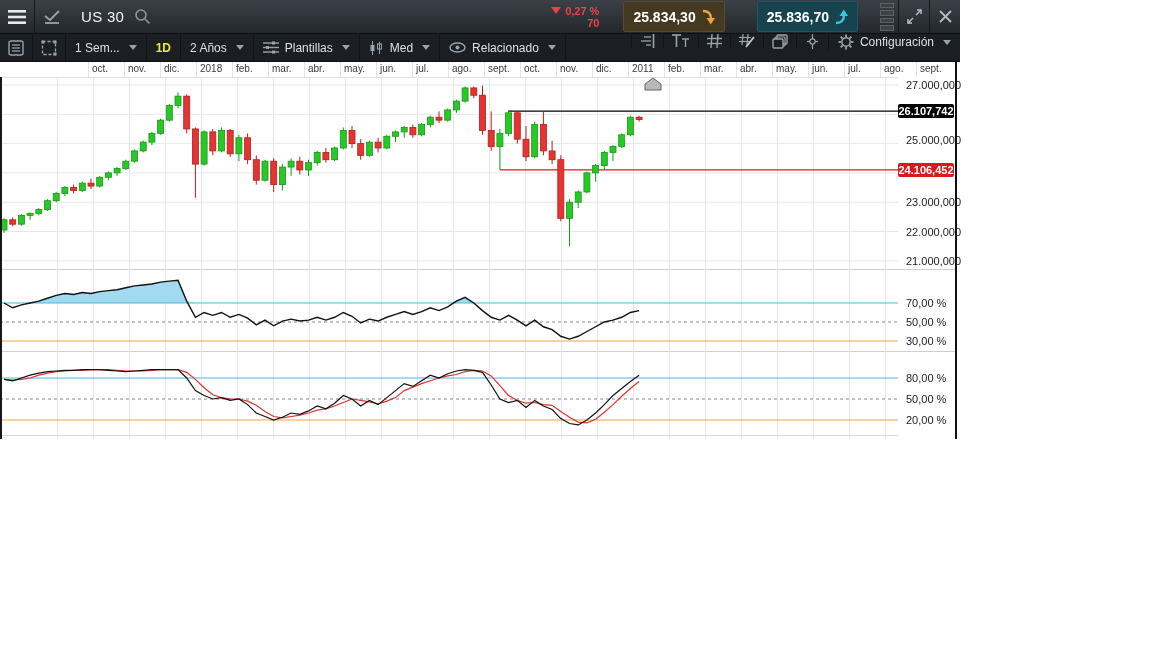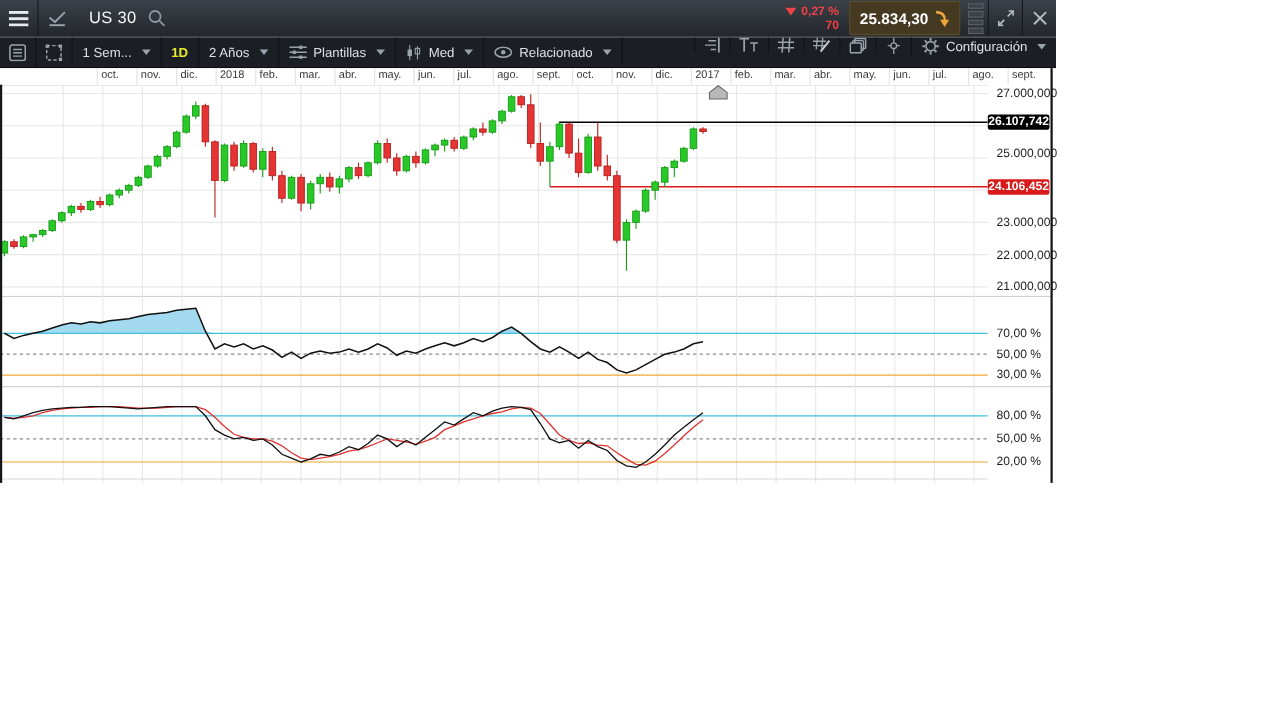--- a/index.html
+++ b/index.html
@@ -12,21 +12,21 @@
     background:linear-gradient(#3b4148,#23272c);border-bottom:1px solid #0d0f12;}
   .tb-sq{width:34px;height:33px;display:flex;align-items:center;justify-content:center;cursor:pointer;}
   .tb-sq + .tb-sq{border-left:1px solid #16191d;}
   .symbol{color:#f2f4f6;font-size:15px;margin:0 10px 0 12px;letter-spacing:.3px;}
   .searchbtn{display:flex;align-items:center;cursor:pointer;}
   .chg{margin-left:auto;text-align:right;color:#ef4146;font-size:11px;font-weight:bold;
        line-height:12px;padding-right:8px;display:flex;flex-direction:column;align-items:flex-end;}
   .chg .row1{display:flex;align-items:center;gap:4px;}
   .tri-down{width:0;height:0;border-left:5px solid transparent;border-right:5px solid transparent;
        border-top:7px solid #ef4146;}
-  .pricebtn{height:29px;margin:2px 1px;display:flex;align-items:center;gap:6px;padding:0 9px;
+  .pricebtn{height:29px;margin:2px 16px;display:flex;align-items:center;gap:6px;padding:0 9px;
        border-radius:2px;color:#fff;font-size:14px;font-weight:bold;cursor:pointer;}
   .sell{background:#453a21;border:1px solid #5a4c2a;}
   .buy{background:#17434f;border:1px solid #1d5665;}
   .stack{width:14px;height:28px;margin:0 4px 0 6px;display:flex;flex-direction:column;gap:2px;justify-content:center;cursor:pointer;}
   .stack i{display:block;height:5px;background:#3c4248;border:1px solid #5a6167;}
   .tb-ico{width:30px;height:33px;display:flex;align-items:center;justify-content:center;cursor:pointer;border-left:1px solid #16191d;}
 
   
   .toolbar{height:27px;display:flex;align-items:stretch;background:#1b1f24;border-bottom:1px solid #0c0e11;}
   .tool{display:flex;align-items:center;gap:6px;padding:0 9px;color:#dbe0e5;font-size:12px;
@@ -89,20 +89,27 @@
           <span>0,27 %</span>
         </span>
         <span>70</span>
       </div>
 
       <div class="pricebtn sell">
         <span>25.834,30</span>
         <svg width="13" height="16" viewBox="0 0 13 16">
           <path d="M1 2 Q9 2 9 10" fill="none" stroke="#eca43c" stroke-width="2.4"></path>
           <polygon points="4.5,9 13,9 8.8,15.5" fill="#eca43c"></polygon>
+        </svg>
+      </div>
+      <div class="pricebtn buy">
+        <span>25.836,70</span>
+        <svg width="13" height="16" viewBox="0 0 13 16">
+          <path d="M1 14 Q9 14 9 6" fill="none" stroke="#38c6e3" stroke-width="2.4"></path>
+          <polygon points="4.5,7 13,7 8.8,0.5" fill="#38c6e3"></polygon>
         </svg>
       </div>
 
       <div class="stack">
         <i></i>
           <i></i>
           <i></i>
           <i></i>
       </div>
       <div class="tb-ico">
@@ -274,21 +281,21 @@
           <span class="mlabel" style="left: 421px;">ago.</span>
           <i class="mtick" style="left: 453px;"></i>
           <span class="mlabel" style="left: 457px;">sept.</span>
           <i class="mtick" style="left: 489px;"></i>
           <span class="mlabel" style="left: 493px;">oct.</span>
           <i class="mtick" style="left: 525px;"></i>
           <span class="mlabel" style="left: 529px;">nov.</span>
           <i class="mtick" style="left: 561px;"></i>
           <span class="mlabel" style="left: 565px;">dic.</span>
           <i class="mtick" style="left: 597px;"></i>
-          <span class="mlabel" style="left: 601px;">2017</span>
+          <span class="mlabel" style="left: 601px;">2011</span>
           <i class="mtick" style="left: 633px;"></i>
           <span class="mlabel" style="left: 637px;">feb.</span>
           <i class="mtick" style="left: 669px;"></i>
           <span class="mlabel" style="left: 673px;">mar.</span>
           <i class="mtick" style="left: 705px;"></i>
           <span class="mlabel" style="left: 709px;">abr.</span>
           <i class="mtick" style="left: 741px;"></i>
           <span class="mlabel" style="left: 745px;">may.</span>
           <i class="mtick" style="left: 777px;"></i>
           <span class="mlabel" style="left: 781px;">jun.</span>

